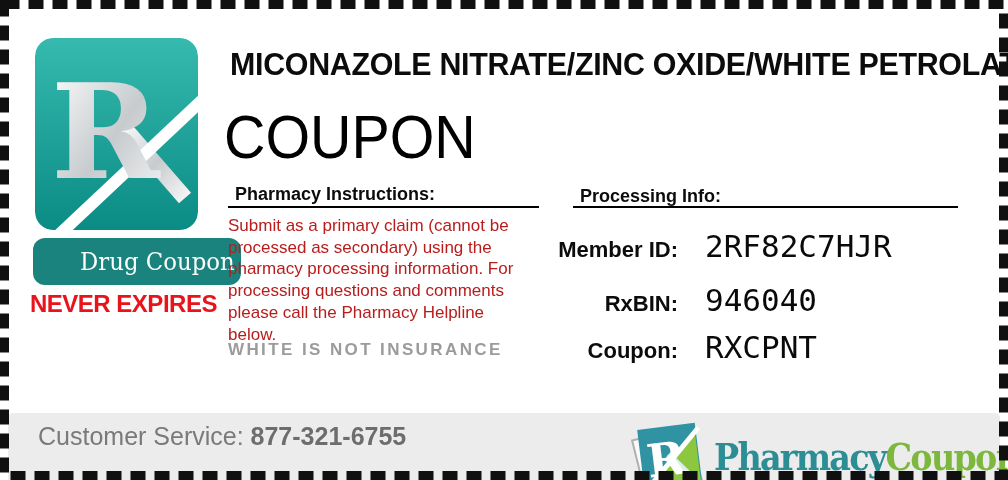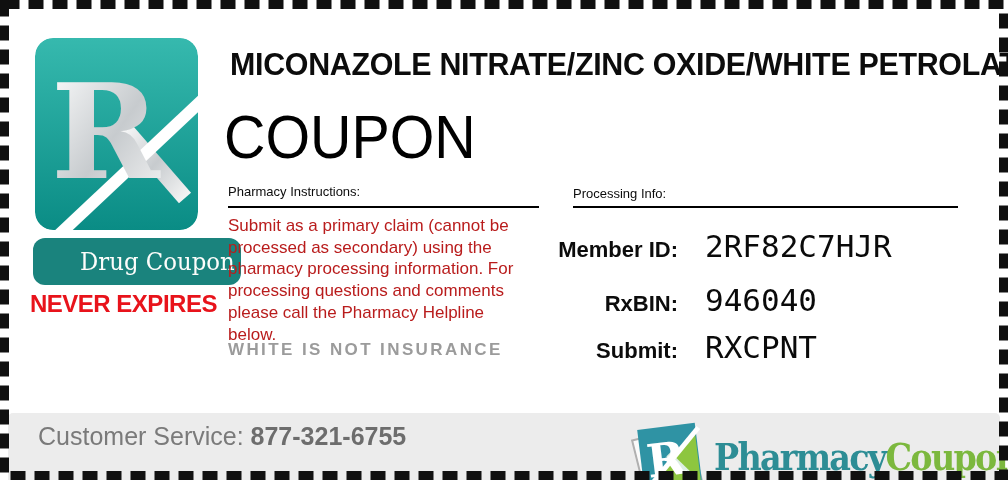--- a/index.html
+++ b/index.html
@@ -26,21 +26,21 @@
   
   .drug-title{
     position:absolute;left:230px;top:47px;font-size:31px;font-weight:bold;
     letter-spacing:-.3px;white-space:nowrap;transform:scaleX(.98);transform-origin:left top;
   }
   .coupon-word{
     position:absolute;left:224px;top:102px;font-size:61px;font-weight:400;color:#000;
     letter-spacing:0;transform:scaleX(.94);transform-origin:left top;white-space:nowrap;
   }
   
-  .sec-head{position:absolute;font-size:13px;font-weight:normal;white-space:nowrap;}
+  .sec-head{position:absolute;font-size:18px;font-weight:bold;white-space:nowrap;margin-left:7px;}
   .instr-head{left:228px;top:184px;}
   .proc-head{left:573px;top:186px;}
   .rule{position:absolute;height:2px;background:#000;top:206px;}
   .rule-instr{left:228px;width:311px;}
   .rule-proc{left:573px;width:385px;}
   .instr-body{
     position:absolute;left:228px;top:215px;width:305px;
     font-size:17px;line-height:21.7px;color:#b91c1c;
   }
   .disclaimer{
@@ -113,21 +113,21 @@
 
   <div class="proc-row row-0">
     <span class="lbl">Member ID:</span>
     <span class="val">2RF82C7HJR</span>
   </div>
   <div class="proc-row row-1">
     <span class="lbl">RxBIN:</span>
     <span class="val">946040</span>
   </div>
   <div class="proc-row row-2">
-    <span class="lbl">Submit:</span>
+    <span class="lbl">Coupon:</span>
     <span class="val">RXCPNT</span>
   </div>
 
   <div class="bottom-bar">
     <div class="contact">
       <div><span>Customer Service: </span><b>877-321-6755</b></div>
     </div>
 
     <div class="brand">
       <svg width="82" height="82" viewBox="0 0 82 82">

